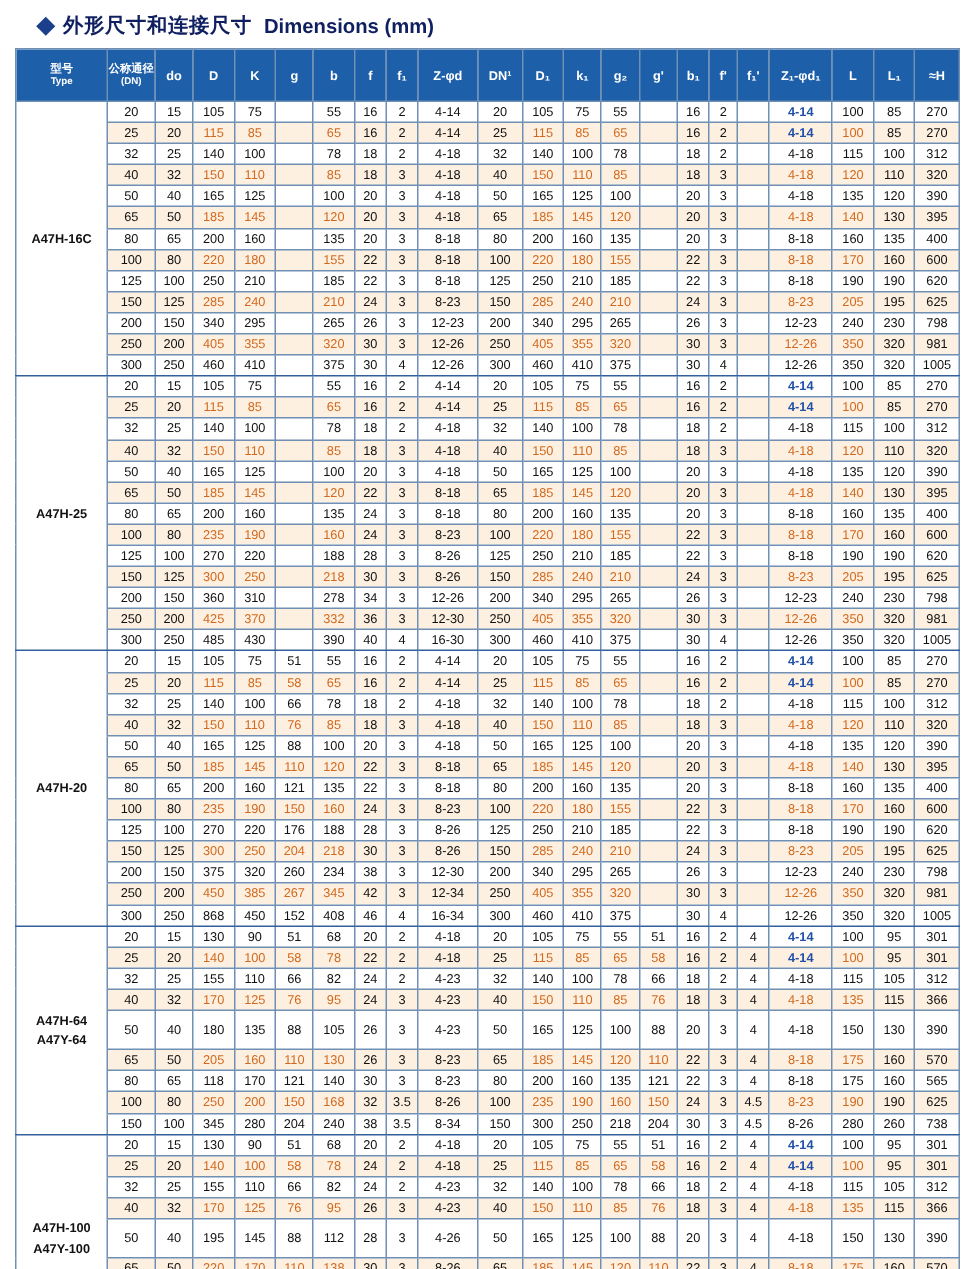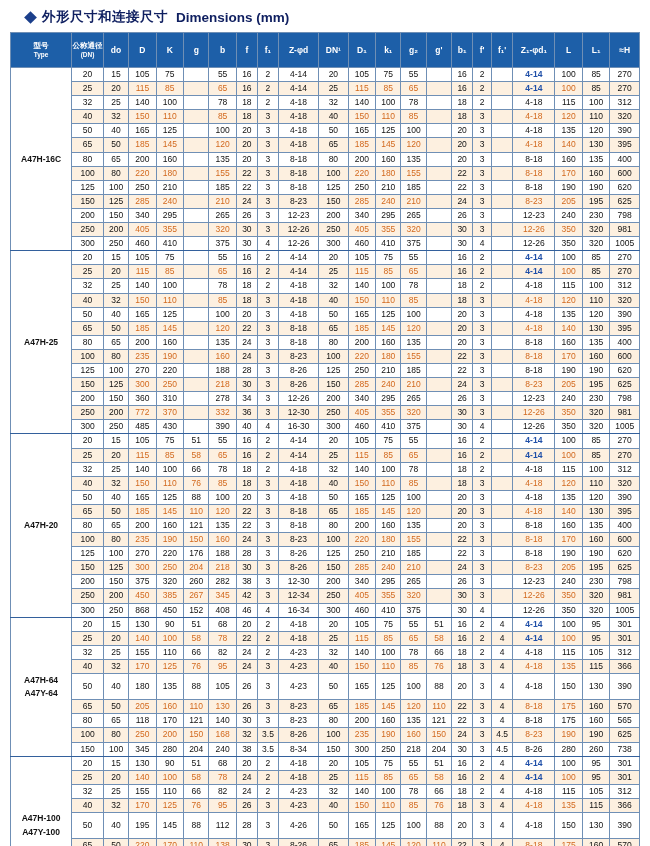--- a/index.html
+++ b/index.html
@@ -669,21 +669,21 @@
           <td></td>
           <td>12-23</td>
           <td>240</td>
           <td>230</td>
           <td>798</td>
         </tr>
         <tr class="alt">
           <td class="type typecell" style="border-top: none; border-bottom: none;"></td>
           <td>250</td>
           <td>200</td>
-          <td class="hl">772</td>
+          <td class="hl">425</td>
           <td class="hl">370</td>
           <td></td>
           <td class="hl">332</td>
           <td>36</td>
           <td>3</td>
           <td>12-30</td>
           <td>250</td>
           <td class="hl">405</td>
           <td class="hl">355</td>
           <td class="hl">320</td>
@@ -960,21 +960,21 @@
           <td>195</td>
           <td>625</td>
         </tr>
         <tr class="norm">
           <td class="type typecell" style="border-top: none; border-bottom: none;"></td>
           <td>200</td>
           <td>150</td>
           <td>375</td>
           <td>320</td>
           <td>260</td>
-          <td>282</td>
+          <td>234</td>
           <td>38</td>
           <td>3</td>
           <td>12-30</td>
           <td>200</td>
           <td>340</td>
           <td>295</td>
           <td>265</td>
           <td></td>
           <td>26</td>
           <td>3</td>

